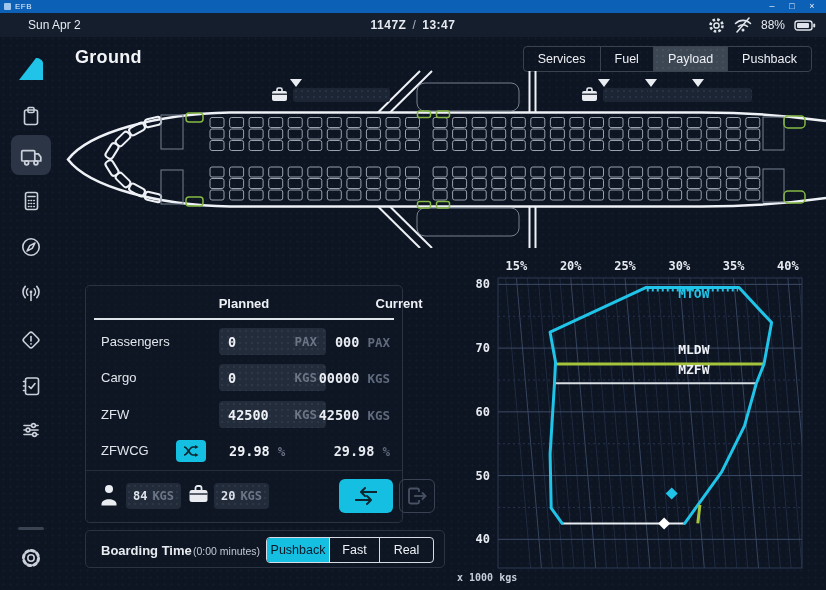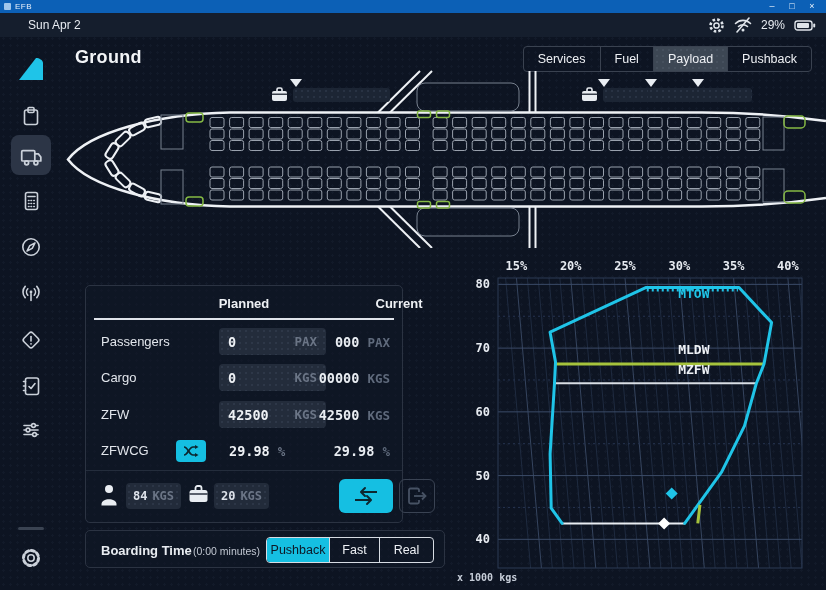--- a/index.html
+++ b/index.html
@@ -117,32 +117,35 @@
     <span class="tb-title">EFB</span>
     <span class="tb-controls">
       <span>–</span>
       <span>□</span>
       <span>×</span>
     </span>
   </div>
 
   <div class="statusbar">
     <span class="sb-date">Sun Apr 2</span>
+    <span class="sb-time">
+      <span>1147Z</span><span class="sep">/</span><span>13:47</span>
+    </span>
     <span class="sb-right">
       <svg width="17" height="17" viewBox="0 0 17 17">
         <circle cx="8.5" cy="8.5" r="6" fill="none" stroke="#dfe4ea" stroke-width="2.6" stroke-dasharray="2.6 2.1"></circle>
         <circle cx="8.5" cy="8.5" r="2.6" fill="none" stroke="#dfe4ea" stroke-width="1.5"></circle>
       </svg>
       <svg width="18" height="16" viewBox="0 0 18 16">
         <path d="M4.5,9.5 a6.5,6.5 0 0 1 9,0" fill="none" stroke="#dfe4ea" stroke-width="1.6" stroke-linecap="round"></path>
         <path d="M1.5,6.5 a10.5,10.5 0 0 1 15,0" fill="none" stroke="#dfe4ea" stroke-width="1.6" stroke-linecap="round"></path>
         <circle cx="9" cy="13" r="1.5" fill="#dfe4ea"></circle>
         <line x1="3" y1="15" x2="15" y2="1" stroke="#dfe4ea" stroke-width="1.6" stroke-linecap="round"></line>
       </svg>
-      <span class="sb-batt-pct">29%</span>
+      <span class="sb-batt-pct">88%</span>
       <svg width="22" height="15" viewBox="0 0 22 15">
         <rect x="1" y="3" width="17" height="9" rx="2.5" fill="none" stroke="#dfe4ea" stroke-width="1.4"></rect>
         <rect x="3" y="5" width="12" height="5" rx="1" fill="#dfe4ea"></rect>
         <rect x="19.2" y="5.5" width="2" height="4" rx="1" fill="#dfe4ea"></rect>
       </svg>
     </span>
   </div>
 
   <div class="sidebar">
     <svg class="sb-logo" width="28" height="25" viewBox="0 0 28 25">

